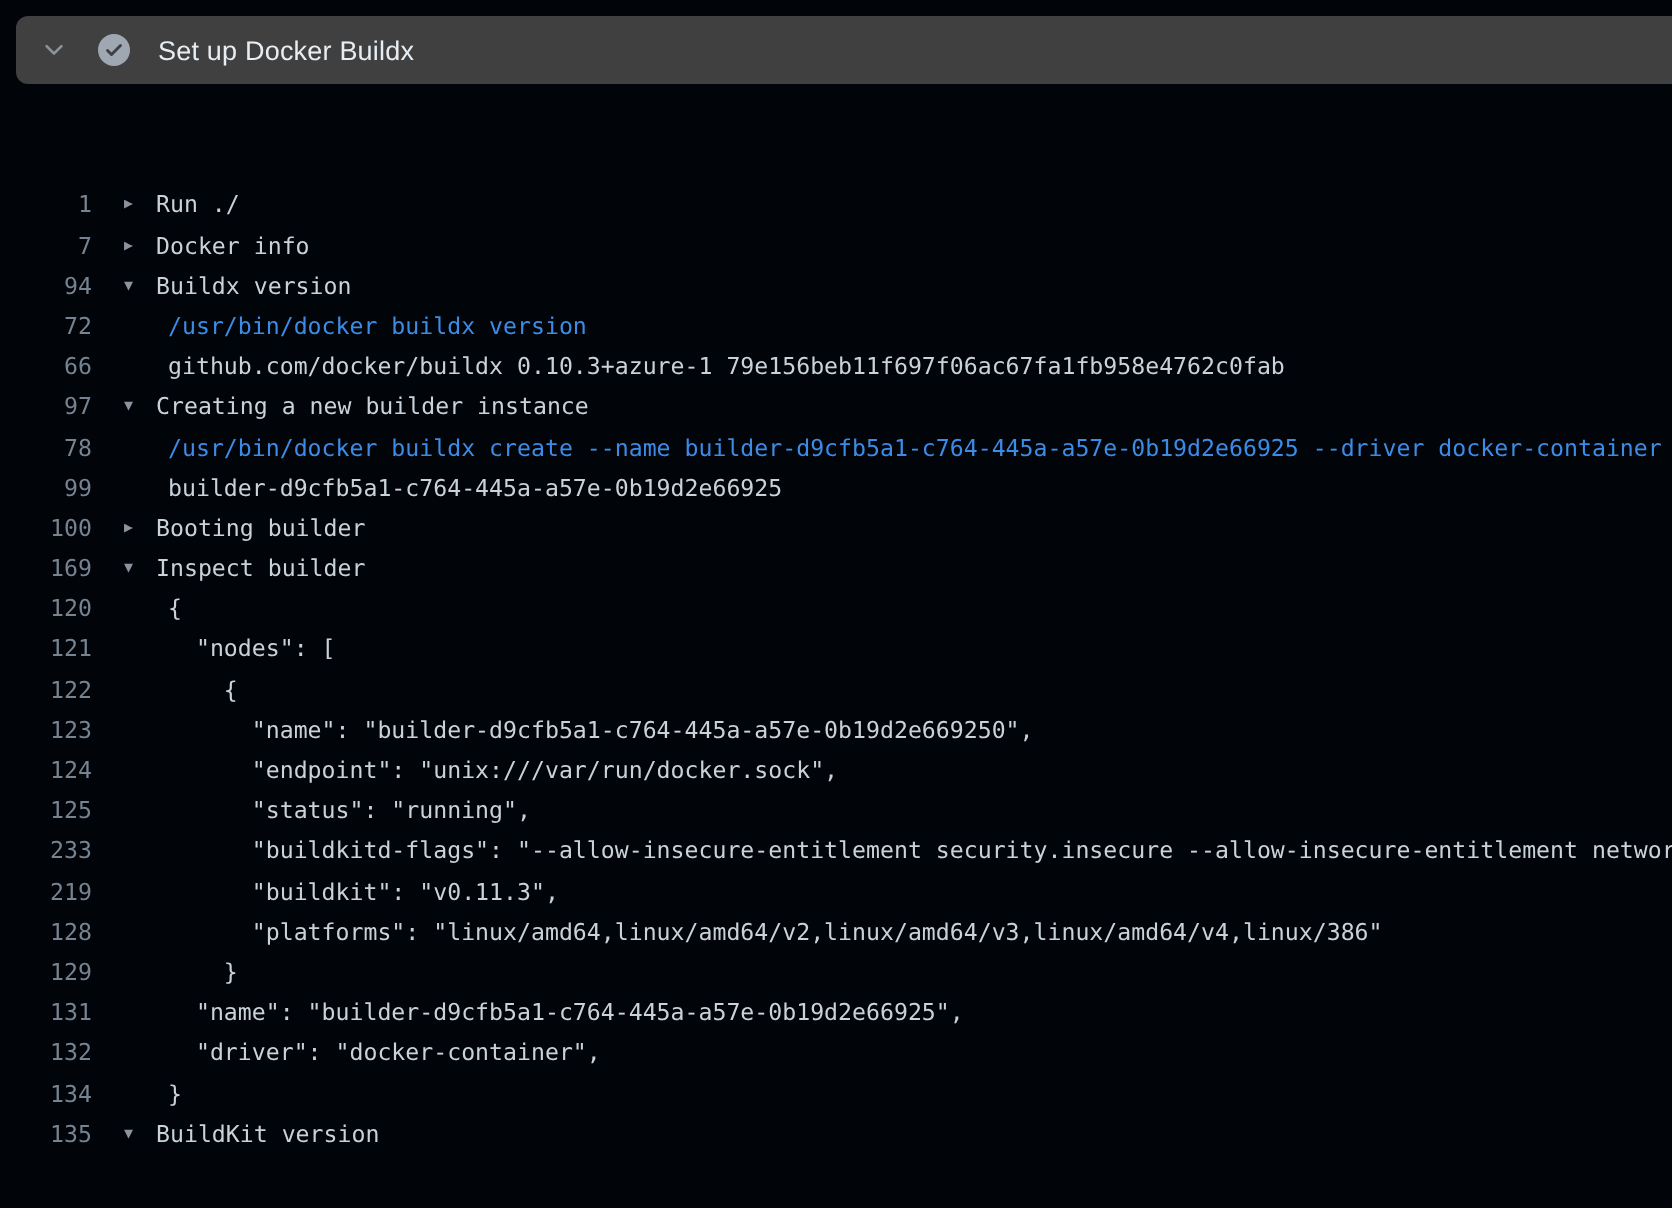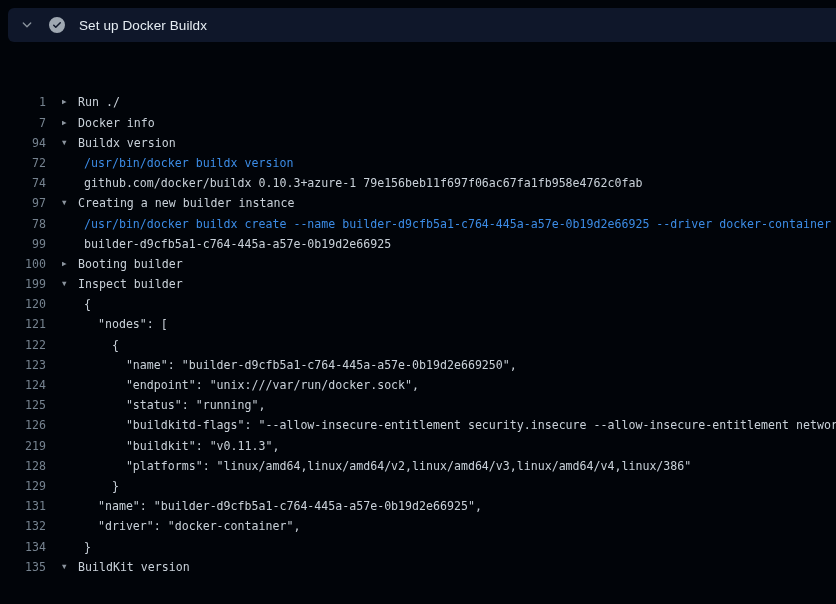--- a/index.html
+++ b/index.html
@@ -5,21 +5,21 @@
   html,body{margin:0;padding:0;}
   body{
     width:836px;height:604px;
     background:#010409;
     overflow:hidden;
     font-family:"Liberation Sans", sans-serif;
   }
   
   .step-header{
     position:absolute;left:8px;top:8px;right:0;height:34px;
-    background:#0f172a;
+    background:#404040;
     border-radius:6px 0 0 6px;
     display:flex;align-items:center;
     cursor:pointer;
   }
   .chev{
     width:16px;height:16px;margin-left:11px;flex:none;
     display:flex;align-items:center;justify-content:center;
   }
   .status{
     width:16px;height:16px;margin-left:14px;flex:none;
@@ -88,41 +88,41 @@
     <span class="log-text">Docker info</span>
   </div><div class="row t-group-expanded">
     <span class="ln">94</span>
     <span class="arrow">▼</span>
     <span class="log-text">Buildx version</span>
   </div><div class="row t-command">
     <span class="ln">72</span>
     <span class="arrow"></span>
     <span class="log-text">/usr/bin/docker buildx version</span>
   </div><div class="row t-output">
-    <span class="ln">74</span>
+    <span class="ln">66</span>
     <span class="arrow"></span>
     <span class="log-text">github.com/docker/buildx 0.10.3+azure-1 79e156beb11f697f06ac67fa1fb958e4762c0fab</span>
   </div><div class="row t-group-expanded">
     <span class="ln">97</span>
     <span class="arrow">▼</span>
     <span class="log-text">Creating a new builder instance</span>
   </div><div class="row t-command">
     <span class="ln">78</span>
     <span class="arrow"></span>
     <span class="log-text">/usr/bin/docker buildx create --name builder-d9cfb5a1-c764-445a-a57e-0b19d2e66925 --driver docker-container</span>
   </div><div class="row t-output">
     <span class="ln">99</span>
     <span class="arrow"></span>
     <span class="log-text">builder-d9cfb5a1-c764-445a-a57e-0b19d2e66925</span>
   </div><div class="row t-group-collapsed">
     <span class="ln">100</span>
     <span class="arrow">▶</span>
     <span class="log-text">Booting builder</span>
   </div><div class="row t-group-expanded">
-    <span class="ln">199</span>
+    <span class="ln">169</span>
     <span class="arrow">▼</span>
     <span class="log-text">Inspect builder</span>
   </div><div class="row t-output">
     <span class="ln">120</span>
     <span class="arrow"></span>
     <span class="log-text">{</span>
   </div><div class="row t-output">
     <span class="ln">121</span>
     <span class="arrow"></span>
     <span class="log-text">  "nodes": [</span>
@@ -136,21 +136,21 @@
     <span class="log-text">      "name": "builder-d9cfb5a1-c764-445a-a57e-0b19d2e669250",</span>
   </div><div class="row t-output">
     <span class="ln">124</span>
     <span class="arrow"></span>
     <span class="log-text">      "endpoint": "unix:///var/run/docker.sock",</span>
   </div><div class="row t-output">
     <span class="ln">125</span>
     <span class="arrow"></span>
     <span class="log-text">      "status": "running",</span>
   </div><div class="row t-output">
-    <span class="ln">126</span>
+    <span class="ln">233</span>
     <span class="arrow"></span>
     <span class="log-text">      "buildkitd-flags": "--allow-insecure-entitlement security.insecure --allow-insecure-entitlement network.host",</span>
   </div><div class="row t-output">
     <span class="ln">219</span>
     <span class="arrow"></span>
     <span class="log-text">      "buildkit": "v0.11.3",</span>
   </div><div class="row t-output">
     <span class="ln">128</span>
     <span class="arrow"></span>
     <span class="log-text">      "platforms": "linux/amd64,linux/amd64/v2,linux/amd64/v3,linux/amd64/v4,linux/386"</span>

